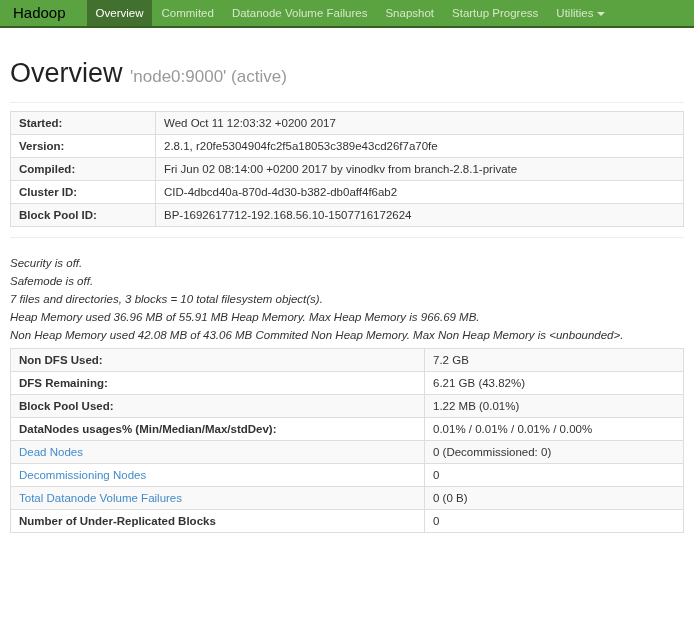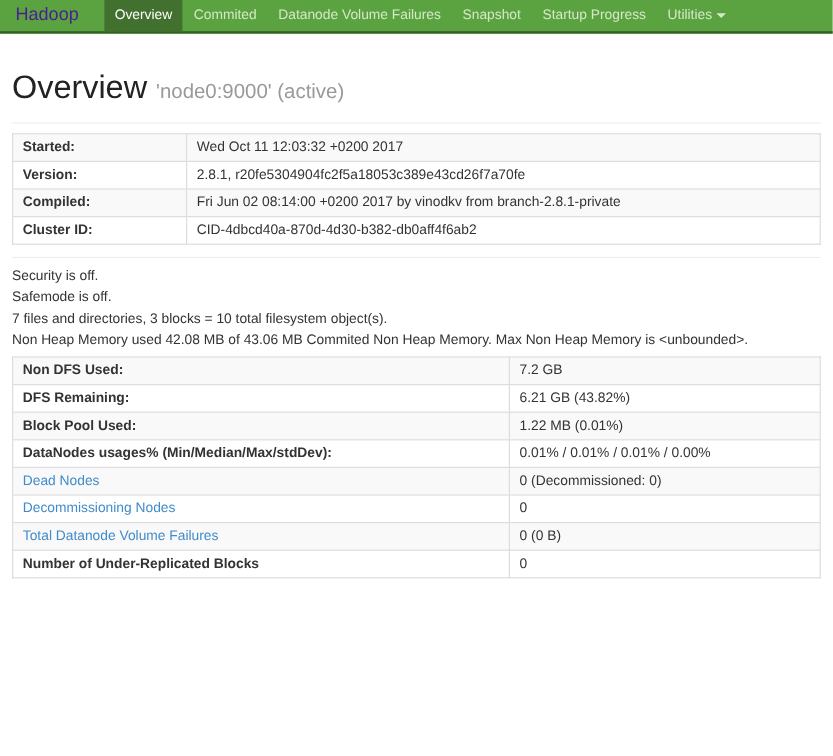--- a/index.html
+++ b/index.html
@@ -14,21 +14,21 @@
   
   .navbar {
     height: 26px;
     background: #5BA340;
     border-bottom: 2px solid #346023;
     display: flex;
     align-items: stretch;
     white-space: nowrap;
   }
   .navbar-brand {
-    color: #4c1d95;
+    color: #000000;
     font-size: 15px;
     line-height: 26px;
     padding: 0 13px;
     margin-right: 8px;
     text-decoration: none;
     cursor: pointer;
   }
   .nav-items { display: flex; list-style: none; margin: 0; padding: 0; }
   .nav-item {
     color: #d5e8c8;
@@ -51,21 +51,21 @@
   h1 {
     font-weight: normal;
     font-size: 27px;
     color: #222;
     margin: 30px 0 8px 0;
     line-height: 30px;
   }
   h1 small { font-size: 17px; color: #999; font-weight: normal; }
   h1.summary { margin-top: 20px; }
   hr { border: none; border-top: 1px solid #eee; margin: 10px 0 0 0; }
-  .info-text { margin-top: 10px; }
+  .info-text { margin-top: 20px; font-style: italic; }
   .info-text p { margin: 0 0 6.5px 0; line-height: 11.5px; padding: 0; }
   
   table.kv {
     width: 100%;
     border-collapse: collapse;
     border: 1px solid #ddd;
     margin-top: 8px;
     table-layout: fixed;
   }
   table.kv th, table.kv td {
@@ -116,29 +116,34 @@
           <td>2.8.1, r20fe5304904fc2f5a18053c389e43cd26f7a70fe</td>
         </tr>
         <tr>
           <th>Compiled:</th>
           <td>Fri Jun 02 08:14:00 +0200 2017 by vinodkv from branch-2.8.1-private</td>
         </tr>
         <tr>
           <th>Cluster ID:</th>
           <td>CID-4dbcd40a-870d-4d30-b382-db0aff4f6ab2</td>
         </tr>
+        <tr>
+          <th>Block Pool ID:</th>
+          <td>BP-1692617712-192.168.56.10-1507716172624</td>
+        </tr>
       </tbody>
   </table>
 
   <hr>
 
   <div class="info-text">
       <p>Security is off.</p>
       <p>Safemode is off.</p>
       <p>7 files and directories, 3 blocks = 10 total filesystem object(s).</p>
+      <p>Heap Memory used 36.96 MB of 55.91 MB Heap Memory. Max Heap Memory is 966.69 MB.</p>
       <p>Non Heap Memory used 42.08 MB of 43.06 MB Commited Non Heap Memory. Max Non Heap Memory is &lt;unbounded&gt;.</p>
     </div>
 
   <table class="kv" id="summary-table">
     <tbody>
         <tr>
           <th>Non DFS Used:</th>
           <td>7.2 GB</td>
         </tr>
         <tr>

